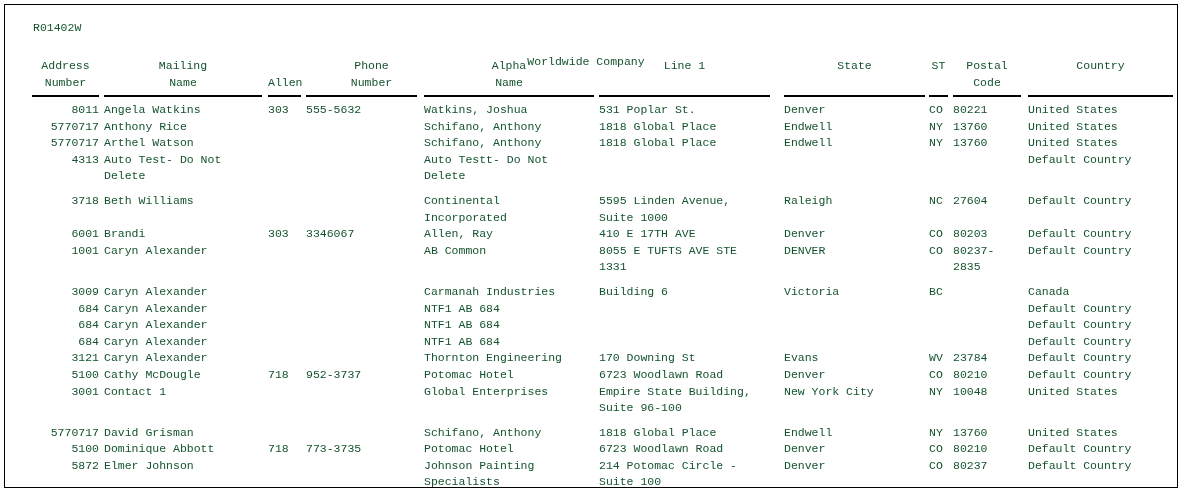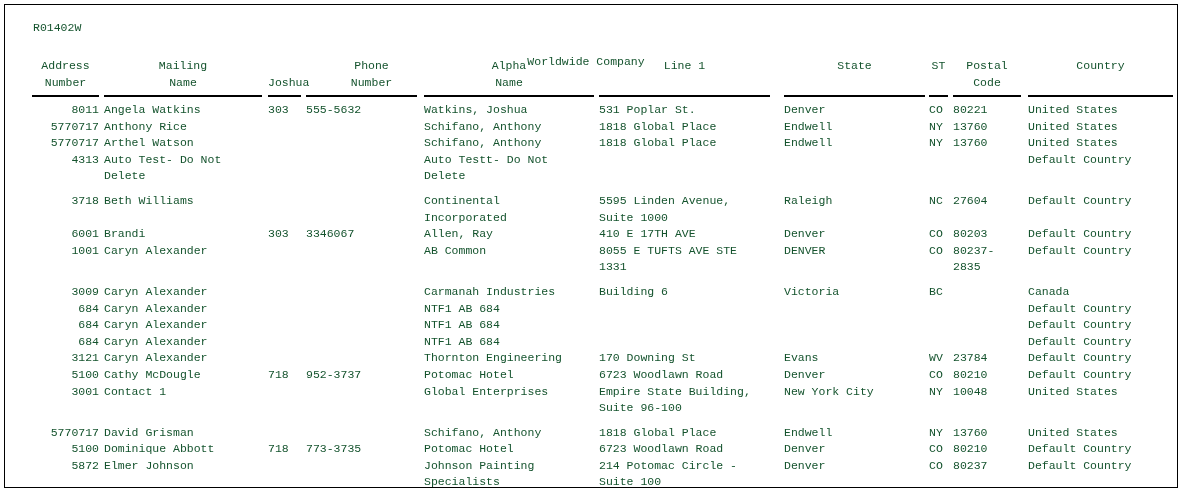--- a/index.html
+++ b/index.html
@@ -81,21 +81,21 @@
             <th></th>
           <th>Postal</th>
             <th></th>
           <th>Country</th>
         </tr>
         <tr>
           <th>Number</th>
             <th></th>
           <th>Name</th>
             <th></th>
-          <th>Joshua</th>
+          <th>Allen</th>
             <th></th>
           <th class="h-phone">Number</th>
             <th></th>
           <th>Name</th>
             <th></th>
           <th></th>
             <th></th>
           <th></th>
             <th></th>
           <th></th>

